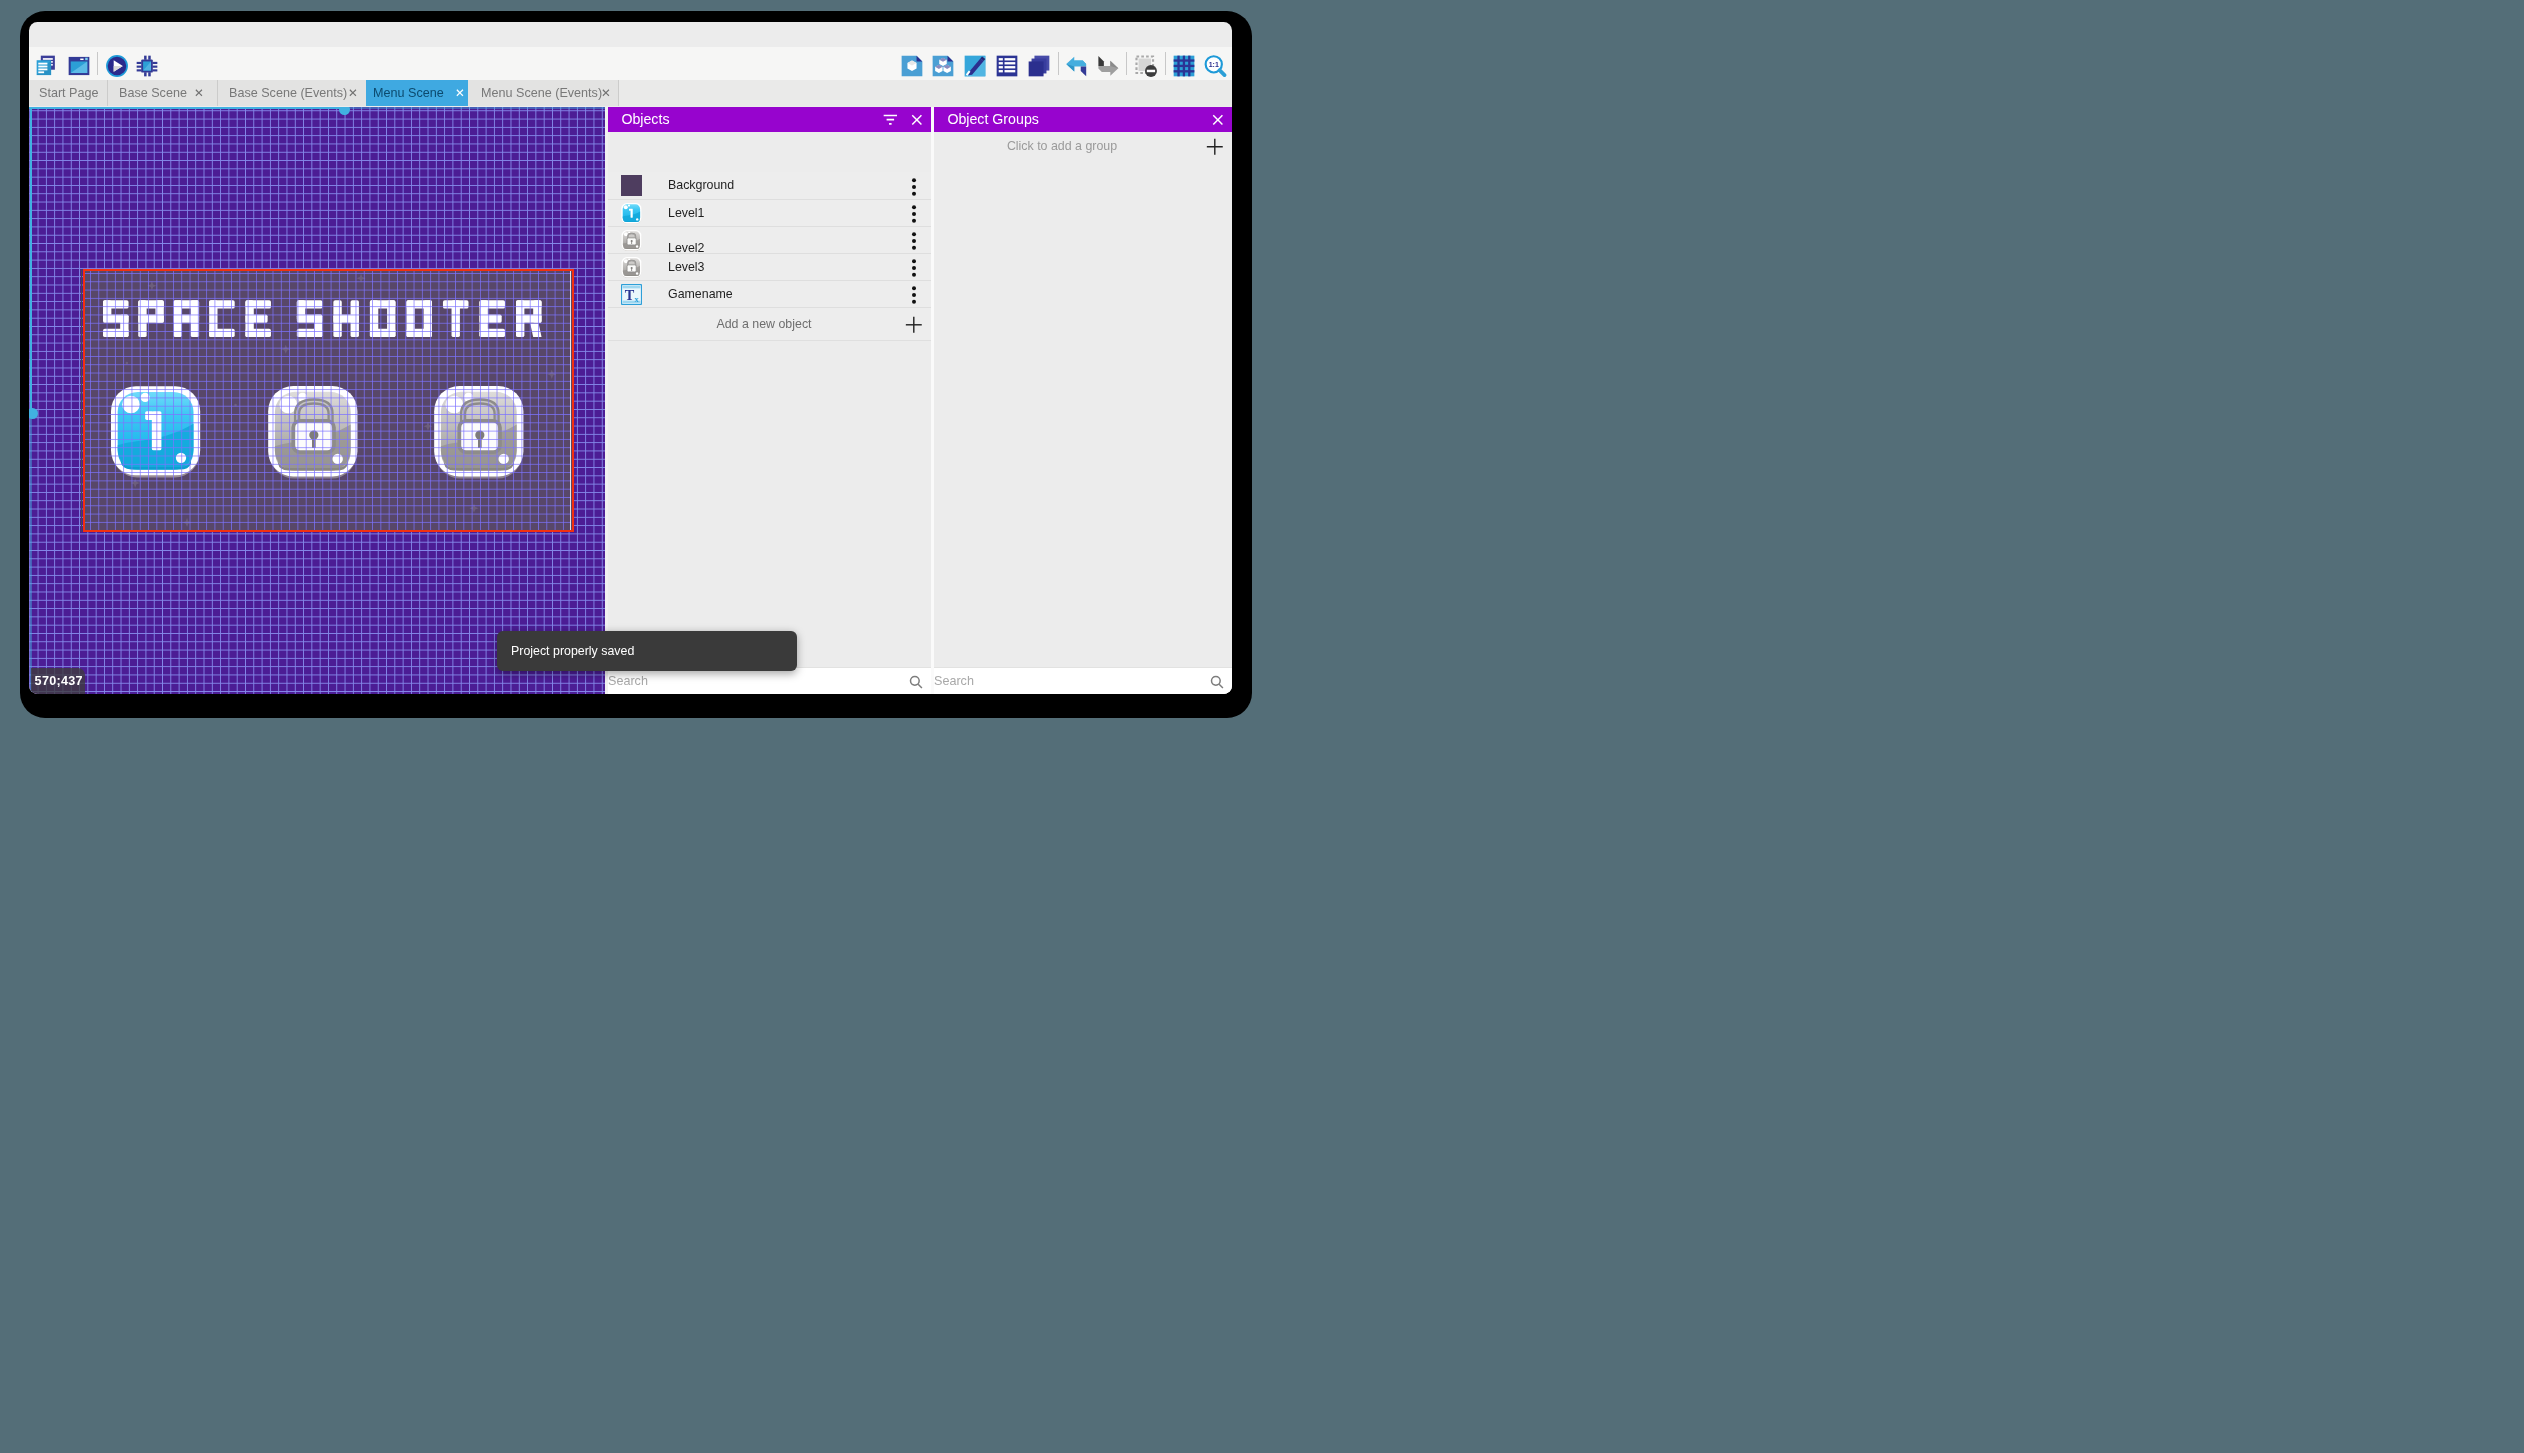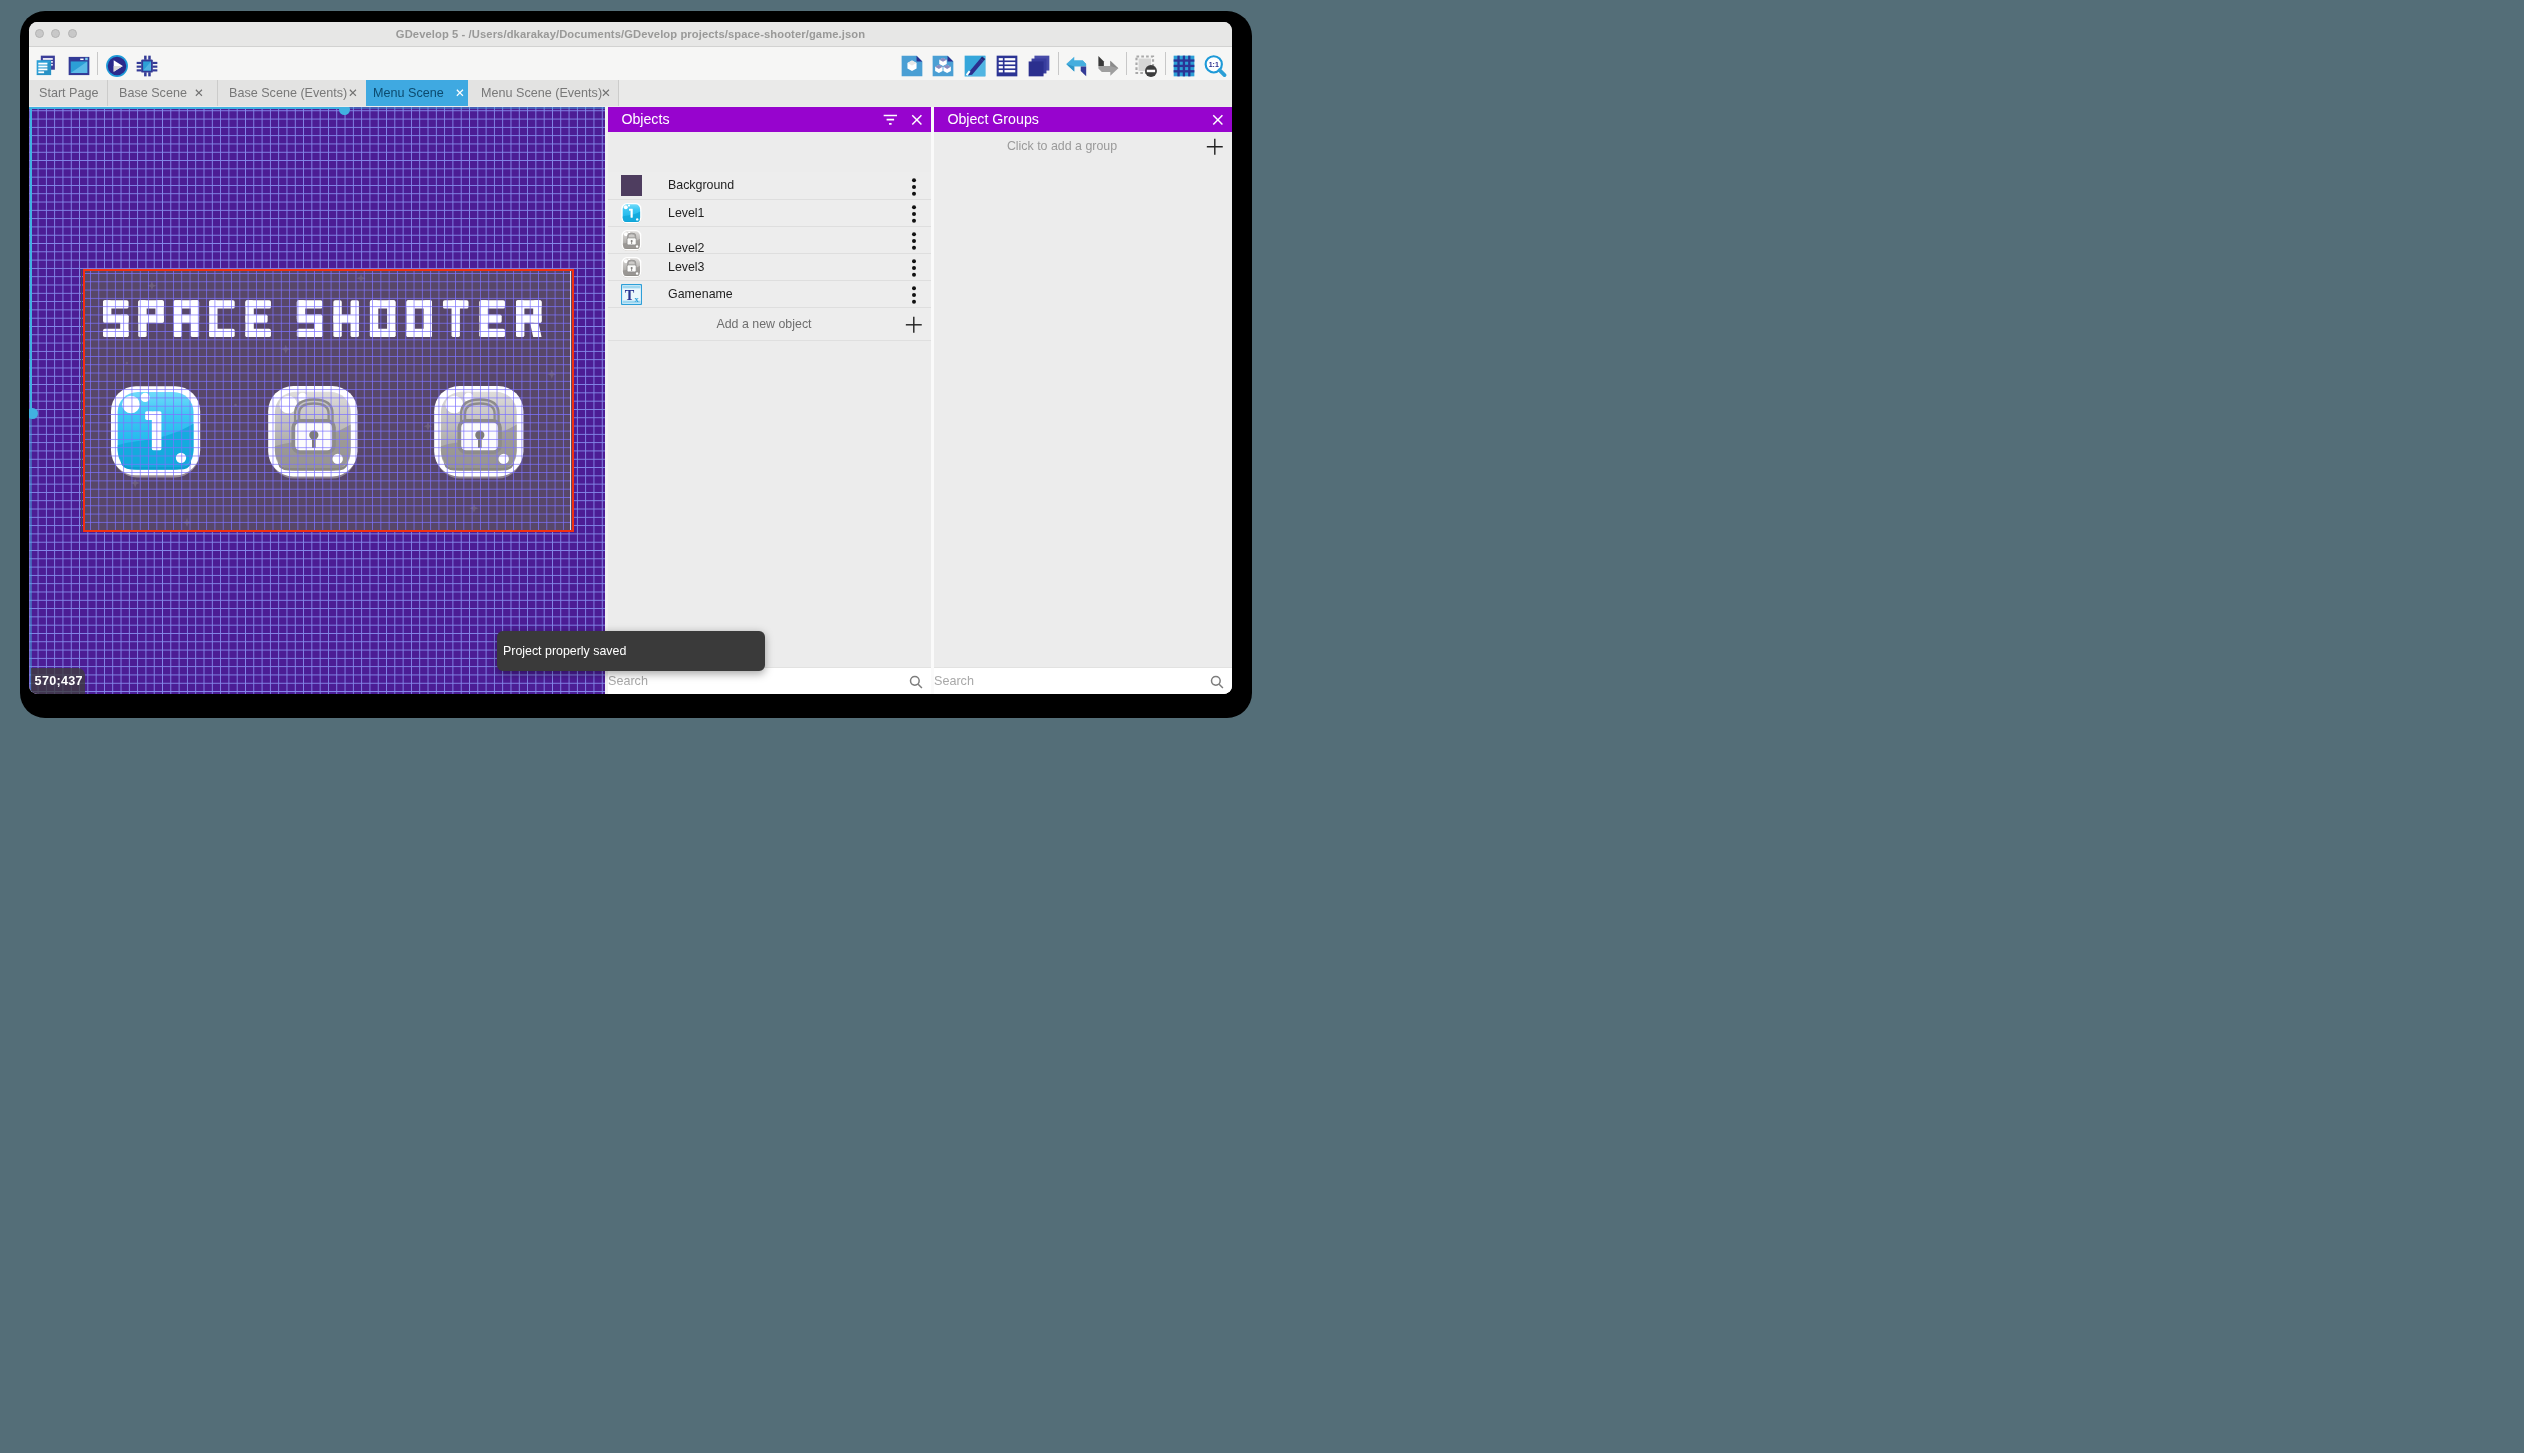--- a/index.html
+++ b/index.html
@@ -30,21 +30,21 @@
   .scenegrid { position:absolute; left:0; top:0; width:486px; height:259px; z-index:6;
      background-image: linear-gradient(to right, rgba(125,115,255,0.75) 0.8px, rgba(125,115,255,0) 0.8px), linear-gradient(to bottom, rgba(125,115,255,0.75) 0.8px, rgba(125,115,255,0) 0.8px);
      background-size: 8.3px 8.3px; background-position: 5px 2px; }
   .sceneline { position:absolute; right:0.8px; top:0; width:1.3px; height:259px; background:rgba(255,255,255,0.85); z-index:7; }
   .edge-top-solid { position:absolute; left:0; top:0; width:316px; height:2.1px; background:#41b1e1; }
   .edge-top-light { position:absolute; left:316px; top:0; width:260px; height:2.1px; background:rgba(65,177,225,0.45); }
   .edge-left-solid { position:absolute; left:1.3px; top:0; width:2.1px; height:307px; background:#41b1e1; }
   .edge-left-light { position:absolute; left:1.3px; top:307px; width:2.1px; height:280px; background:rgba(65,177,225,0.45); }
   .handle { position:absolute; width:11px; height:11px; border-radius:50%; background:#41b1e1; }
   .badge { position:absolute; left:1.6px; top:561px; width:54px; height:26px; background:rgba(62,60,62,0.8); border-radius:0 6.7px 0 0; color:#fff; font-size:12.6px; font-weight:bold; line-height:26px; padding-left:4px; letter-spacing:0.3px; z-index:8; }
-  .toast { position:absolute; left:468px; top:609px; width:268px; height:40px; background:#3a3a3a; border-radius:5.9px; box-shadow:0 2.5px 8.4px rgba(0,0,0,0.35); color:#fff; font-size:12.4px; line-height:40px; padding-left:6px; z-index:30; }
+  .toast { position:absolute; left:468px; top:609px; width:300px; height:40px; background:#3a3a3a; border-radius:5.9px; box-shadow:0 2.5px 8.4px rgba(0,0,0,0.35); color:#fff; font-size:12.4px; line-height:40px; padding-left:14px; z-index:30; }
   
   .gutter1 { position:absolute; left:576px; top:85px; width:2.9px; height:587px; background:#f1f1f0; }
   .panel { position:absolute; top:85px; height:587px; background:#ececec; }
   .phead { position:absolute; left:0; top:0; width:100%; height:25px; background:#9704ce; color:#fff; font-size:14.2px; line-height:25px; padding-left:13.4px; }
   .gap { position:absolute; left:902px; top:85px; width:3.3px; height:587px; background:#fafafa; }
   .row { position:absolute; left:0; width:100%; border-bottom:0.8px solid #dedede; background:#ededed;margin-top:40px; }
   .rowlabel { position:absolute; left:60px; font-size:12.4px; color:#1f1f1f; }
   .search { position:absolute; left:0; bottom:0; width:100%; height:27px; background:#fff; border-top:0.8px solid #e2e2e1; color:#a8a8a8; font-size:12.6px; line-height:27px; padding-left:0; }
 </style>
 </head>
@@ -141,26 +141,20 @@
         <rect x="0" y="0" width="30.5" height="10" rx="2.2"></rect>
         <rect x="0" y="0" width="10" height="44" rx="2.2"></rect>
         <rect x="20.5" y="0" width="10" height="27" rx="2.2"></rect>
         <rect x="0" y="17" width="30.5" height="10" rx="2.2"></rect>
         <polygon points="17,28 27,28 30.5,44 20.5,44"></polygon>
       </g>
     </defs>
   </svg>
   <div class="shadow"></div>
   <div class="window">
-    <div class="titlebar">
-      <div class="tl" style="left:5.6px"></div>
-      <div class="tl" style="left:22px"></div>
-      <div class="tl" style="left:39px"></div>
-      <div class="title-text">GDevelop 5 - /Users/dkarakay/Documents/GDevelop projects/space-shooter/game.json</div>
-    </div>
     <div class="toolbar" id="toolbar">
       <svg class="ticon" style="left:5.9px" viewBox="0 0 29 29">
         <rect x="7" y="2" width="17" height="17" fill="#3b3e99"></rect>
         <rect x="9.5" y="5" width="12" height="2" fill="#fff"></rect>
         <rect x="9.5" y="8.5" width="12" height="2" fill="#fff"></rect>
         <rect x="9.5" y="12" width="12" height="2" fill="#fff"></rect>
         <rect x="2" y="7.5" width="17.5" height="18" fill="#2c9fd6"></rect>
         <path d="M2 25.5 L19.5 7.5 L19.5 25.5 Z" fill="#000" opacity="0.08"></path>
         <rect x="4" y="10.5" width="11" height="2.2" fill="#fff"></rect>
         <rect x="4" y="14" width="11" height="2.2" fill="#fff"></rect>

